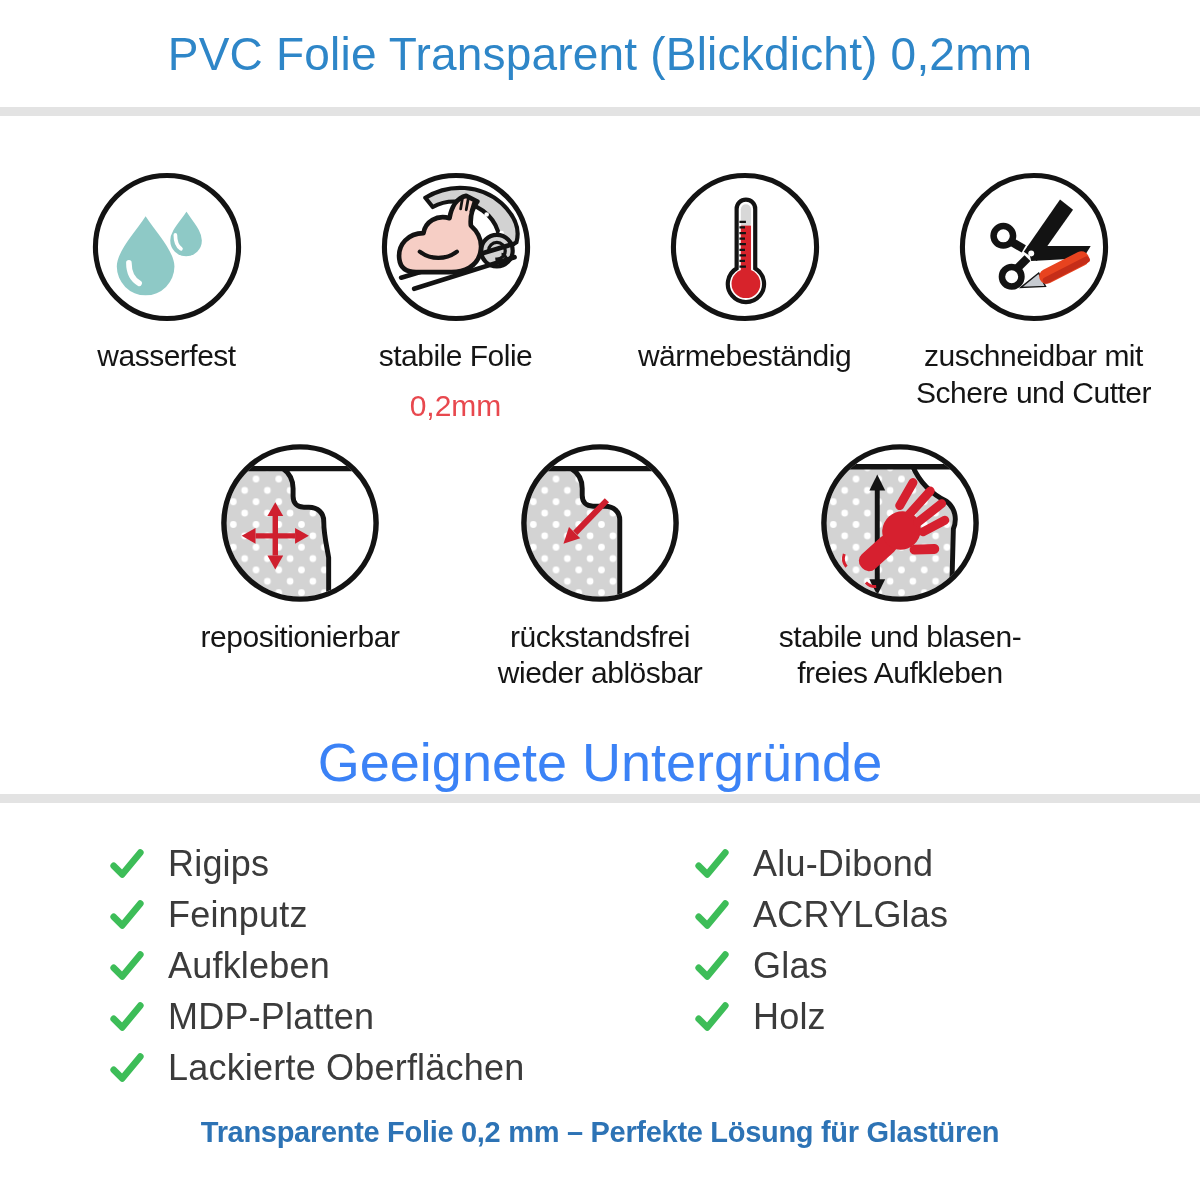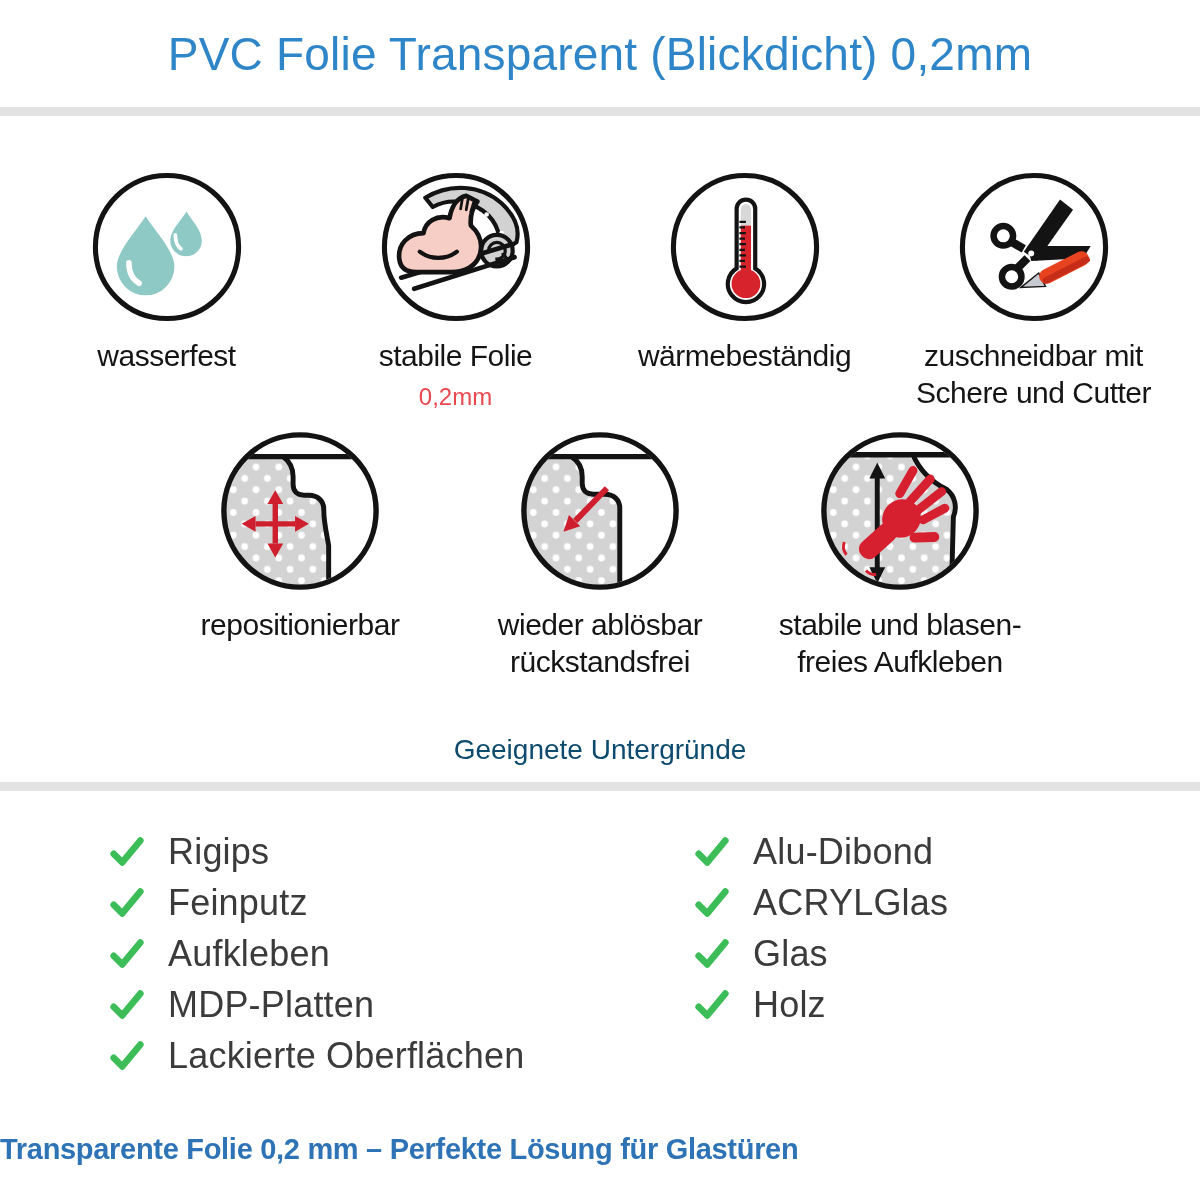--- a/index.html
+++ b/index.html
@@ -13,29 +13,29 @@
   .divider{height:9px;background:#e3e3e3;width:100%;}
   .features{padding:0 22px;}
   .feat-row{display:flex;justify-content:space-between;align-items:flex-start;}
   .row1{margin-top:52px;}
   .row2{margin-top:16px;justify-content:center;gap:0;}
   .feature{display:flex;flex-direction:column;align-items:center;flex:1;}
   .row2 .feature{flex:0 0 300px;}
   .feat-label{margin-top:12px;font-size:30px;line-height:1.22;text-align:center;
     color:#151515;letter-spacing:-0.5px;}
   .feat-label .line{display:block;}
-  .sublabel{display:block;margin-top:8px;font-size:24px;color:#e8484e;text-align:center;}
+  .sublabel{display:block;margin-top:14px;font-size:30px;color:#e8484e;text-align:center;}
   .subtitle-wrap{margin-top:38px;height:64px;display:flex;align-items:center;justify-content:center;}
-  .subtitle{font-size:28px;font-weight:500;color:#0c4a6e;}
+  .subtitle{font-size:54px;font-weight:500;color:#3b82f6;}
   .substrates{display:flex;padding:40px 0 0 108px;}
   .col-left{width:585px;flex:0 0 585px;}
   .col-right{flex:1;}
   .check-item{display:flex;align-items:center;gap:22px;margin-bottom:9px;}
   .check-item .txt{font-size:36px;color:#3b3b3b;letter-spacing:0.2px;}
-  .footer{margin-top:47px;text-align:left;}
+  .footer{margin-top:18px;text-align:center;}
   .footer-text{font-size:29px;font-weight:700;color:#2d73b5;letter-spacing:-0.3px;}
   svg{display:block;}
 </style>
 </head>
 <body>
 
 <div class="header">
   <div class="title">PVC Folie Transparent (Blickdicht) 0,2mm</div>
 </div>
 <div class="divider"></div>
@@ -152,22 +152,22 @@
           <path d="M6,32 L56,32 C64,35 67,42 67,50 L67,57 C67,64 71,68 78,68 L90,68 C99,68 105,74 105,82 L105,166 L6,166 Z" fill="#d3d3d3"></path>
           <path d="M6,32 L56,32 C64,35 67,42 67,50 L67,57 C67,64 71,68 78,68 L90,68 C99,68 105,74 105,82 L105,166 L6,166 Z" fill="url(#dt6)"></path>
           <path d="M56,30 C64,35 67,42 67,50 L67,57 C67,64 71,68 78,68 L90,68 C99,68 105,74 105,82 L105,166" fill="none" stroke="#131313" stroke-width="5"></path>
           <path d="M6,30 H164" stroke="#131313" stroke-width="5.5"></path>
           <line x1="92" y1="62" x2="60" y2="95" stroke="#cf1f2e" stroke-width="6"></line>
           <polygon points="48,106 65,100.4 53.6,89" fill="#cf1f2e"></polygon>
         </g>
         <circle cx="85" cy="85" r="77" fill="none" stroke="#131313" stroke-width="5.5"></circle>
       </svg>
       <div class="feat-label">
+        <span class="line">rückstandsfrei</span>
         <span class="line">wieder ablösbar</span>
-        <span class="line">rückstandsfrei</span>
       </div>
     </div>
 
     <div class="feature">
       <svg width="168" height="168" viewBox="0 0 170 170">
         <defs>
           <clipPath id="cp7">
               <circle cx="85" cy="85" r="74.5"></circle>
             </clipPath>
           <pattern id="dt7" width="23" height="23" patternUnits="userSpaceOnUse">

